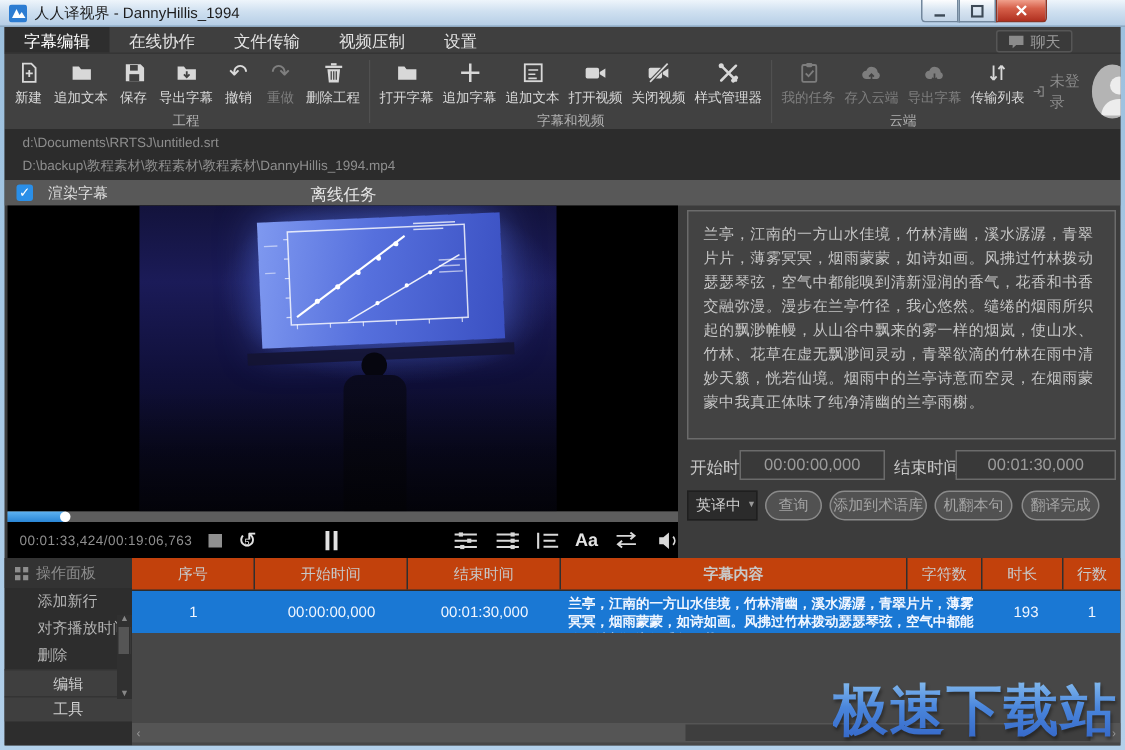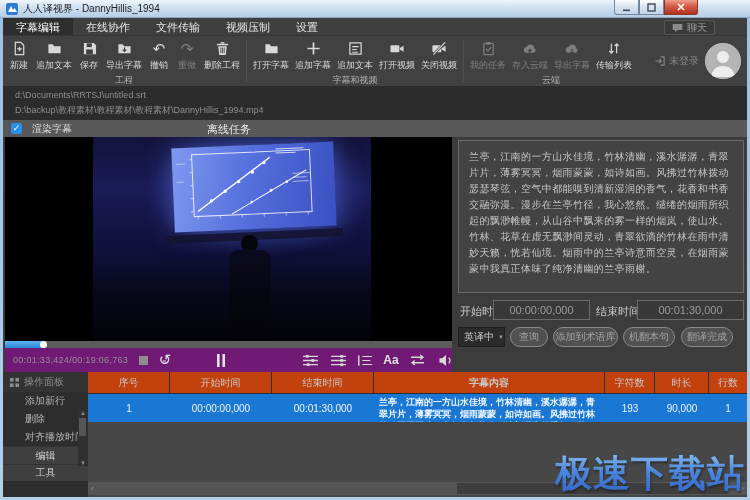--- a/index.html
+++ b/index.html
@@ -46,21 +46,21 @@
 .vglow{position:absolute;left:140px;top:-10px;width:230px;height:130px;background:radial-gradient(ellipse at center,rgba(80,110,230,.55),rgba(80,110,230,0) 70%);}
 .slide{position:absolute;left:168px;top:8px;width:162px;height:84px;transform:rotate(-2.5deg);background:linear-gradient(100deg,#7f99f0 0%,#5670dd 45%,#3a50c2 100%);box-shadow:0 0 26px rgba(90,120,240,.55);}
 .screen-bottom{position:absolute;left:160px;top:95px;width:178px;height:8px;background:#141432;transform:rotate(-2.5deg);opacity:.9;}
 .person-head{position:absolute;left:236px;top:98px;width:17px;height:17px;border-radius:50%;background:#06060f;}
 .person-body{position:absolute;left:224px;top:113px;width:42px;height:91px;border-radius:10px 10px 0 0;background:linear-gradient(#0a0a1e,#06060e);}
 .vshade{position:absolute;left:88px;bottom:0;width:278px;height:80px;background:linear-gradient(rgba(0,0,0,0),rgba(0,0,0,.55));}
 
 .progress{position:absolute;left:2px;top:323px;width:447px;height:7px;background:#5d5d5d;}
 .progress-fill{position:absolute;left:0;top:0;height:7px;width:8.4%;background:linear-gradient(#5db2f2,#2a86d6);}
 .progress-dot{position:absolute;left:calc(8.4% - 3px);top:0;width:7px;height:7px;border-radius:50%;background:#fff;}
-.controls{position:absolute;left:2px;top:330px;width:447px;height:24px;background:#701a75;}
+.controls{position:absolute;left:2px;top:330px;width:447px;height:24px;background:#000000;}
 .ctime{position:absolute;left:8px;top:7px;font-size:9px;color:#8f8f8f;letter-spacing:.3px;}
 .cbtn{position:absolute;top:2px;width:20px;height:20px;display:flex;align-items:center;justify-content:center;color:#e2e2e2;font-size:15px;}
 .skip{position:relative;}
 .skip .num{position:absolute;font-size:6px;top:9px;left:8px;color:#e2e2e2;}
 .stopsq{width:9px;height:9px;background:#8f8f8f;}
 
 .txtbox{position:absolute;left:455px;top:122px;width:286px;height:153px;background:#434343;border:1px solid #6b6b6b;padding:8px 10px;font-size:10px;line-height:16px;color:#c6c6c6;letter-spacing:.4px;overflow:hidden;}
 .time-row{position:absolute;left:455px;top:282px;width:286px;height:20px;}
 .t-lb{position:absolute;top:4px;font-size:11px;color:#c8c8c8;}
 .t-in{position:absolute;top:0;height:20px;background:#393939;border:1px solid #6b6b6b;color:#9a9a9a;font-size:11px;display:flex;align-items:center;justify-content:center;}
@@ -236,20 +236,30 @@
         <div class="tb-item">
           <span class="tb-ic">
               <svg width="16" height="15" viewBox="0 0 16 16">
                 <rect x="1" y="4.5" width="9.5" height="7.5" rx="1.2" fill="#d8d8d8"></rect>
                 <path d="M11 7.5L15 5v6.5l-4-2.5z" fill="#d8d8d8"></path>
                 <path d="M2 14.5L14.5 1.5" stroke="#414141" stroke-width="2.6"></path>
                 <path d="M2 14.5L14.5 1.5" stroke="#d8d8d8" stroke-width="1.2"></path>
               </svg>
             </span>
           <span class="tb-lb">关闭视频</span>
+        </div>
+        <div class="tb-item">
+          <span class="tb-ic">
+              <svg width="15" height="15" viewBox="0 0 16 16">
+                <path d="M3 13.5L13.5 3M3 3l10.5 10.5" stroke="#d8d8d8" stroke-width="1.8" stroke-linecap="round"></path>
+                <circle cx="3" cy="3" r="1.8" fill="#d8d8d8"></circle>
+                <path d="M11.5 13.5l2-2" stroke="#d8d8d8" stroke-width="3" stroke-linecap="round"></path>
+              </svg>
+            </span>
+          <span class="tb-lb">样式管理器</span>
         </div>
       </div>
       <div class="tb-gl">字幕和视频</div>
     </div>
     <div class="tb-sep"></div>
     <div class="tb-group">
       <div class="tb-items">
         <div class="tb-item disabled">
           <span class="tb-ic">
               <svg width="15" height="15" viewBox="0 0 16 16">
@@ -435,22 +445,22 @@
     <div class="op-head">
       <svg width="9" height="9" viewBox="0 0 10 10">
           <rect x="0" y="0" width="4" height="4" fill="#8d8d8d"></rect>
           <rect x="6" y="0" width="4" height="4" fill="#8d8d8d"></rect>
           <rect x="0" y="6" width="4" height="4" fill="#8d8d8d"></rect>
           <rect x="6" y="6" width="4" height="4" fill="#8d8d8d"></rect>
         </svg>
       <span>操作面板</span>
     </div>
     <div class="op-item">添加新行</div>
+    <div class="op-item">对齐播放时间</div>
     <div class="op-item">删除</div>
-    <div class="op-item">对齐播放时间</div>
     <div class="op-scroll">
       <span class="ar" style="top:0;">▲</span>
       <span class="th"></span>
       <span class="ar" style="bottom:0;">▼</span>
     </div>
     <div class="op-sec">编辑</div>
     <div class="op-sec" style="height:17px;">工具</div>
   </div>
 
   <div class="table">
@@ -462,21 +472,20 @@
       <span class="th c4">字符数</span>
       <span class="th c5">时长</span>
       <span class="th c6" style="border-right:none;">行数</span>
     </div>
     <div class="trow">
       <span class="td c0">1</span>
       <span class="td c1">00:00:00,000</span>
       <span class="td c2">00:01:30,000</span>
       <span class="td c3 content">兰亭，江南的一方山水佳境，竹林清幽，溪水潺潺，青翠片片，薄雾冥冥，烟雨蒙蒙，如诗如画。风拂过竹林拨动瑟瑟琴弦，空气中都能嗅到清新湿润的香气，花...</span>
       <span class="td c4">193</span>
-      <span class="td c5">90,000</span>
       <span class="td c6">1</span>
     </div>
     <div class="hscroll">
       <span class="ar" style="left:3px;">‹</span>
       <span class="th2"></span>
       <span class="ar" style="right:3px;">›</span>
     </div>
   </div>
 
   <div class="watermark">极速下载站</div>

